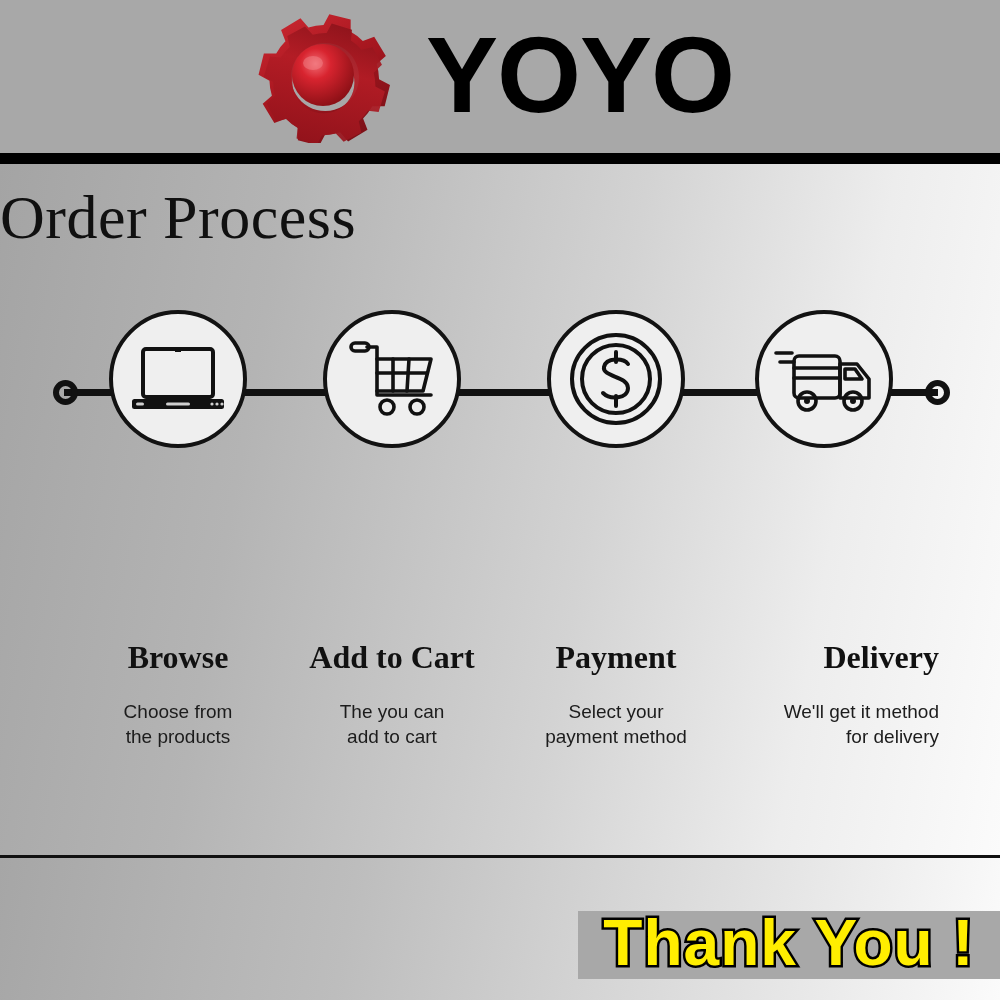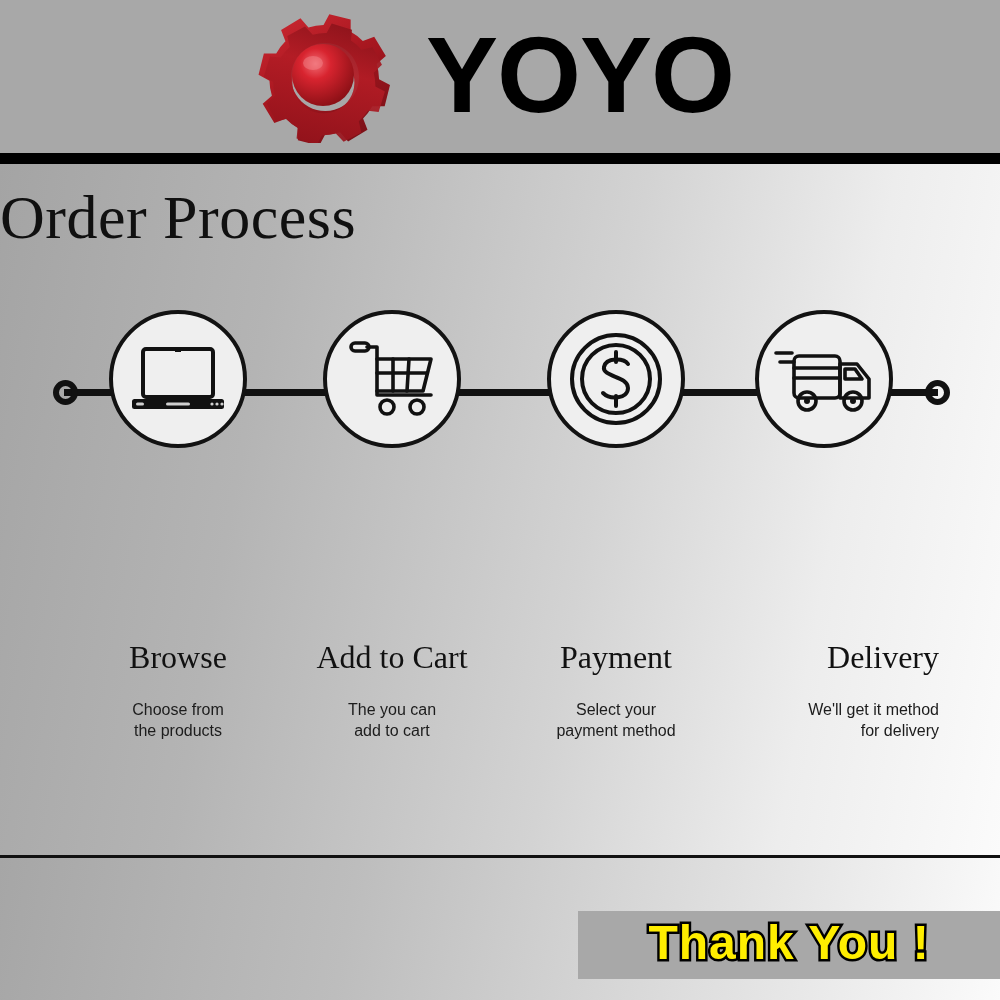--- a/index.html
+++ b/index.html
@@ -137,25 +137,26 @@
     position: absolute;
     width: 230px;
     margin-left: -115px;
     text-align: center;
   }
   .step-title {
     font-family: "Liberation Serif", serif;
     font-size: 32px;
     line-height: 1;
     color: #111111;
+    font-weight: bold;
   }
   .step-desc {
     margin-top: 26px;
     font-family: "Liberation Sans", sans-serif;
-    font-size: 16px;
+    font-size: 19px;
     line-height: 1.32;
     color: #1c1c1c;
     white-space: pre-line;
   }
 
   
   .footer-rule {
     position: absolute;
     left: 0;
     top: 855px;
@@ -178,21 +179,21 @@
     width: 422px;
     height: 68px;
     background: #a8a8a8;
     display: flex;
     align-items: center;
     justify-content: center;
   }
   .thanks-text {
     font-family: "Liberation Sans", sans-serif;
     font-weight: bold;
-    font-size: 48px;
+    font-size: 64px;
     line-height: 1;
     letter-spacing: 1px;
     color: #ffee00;
     -webkit-text-stroke: 5px #000000;
     paint-order: stroke fill;
     white-space: nowrap;
     transform: translateY(-2px);
   }
 </style>
 </head>

